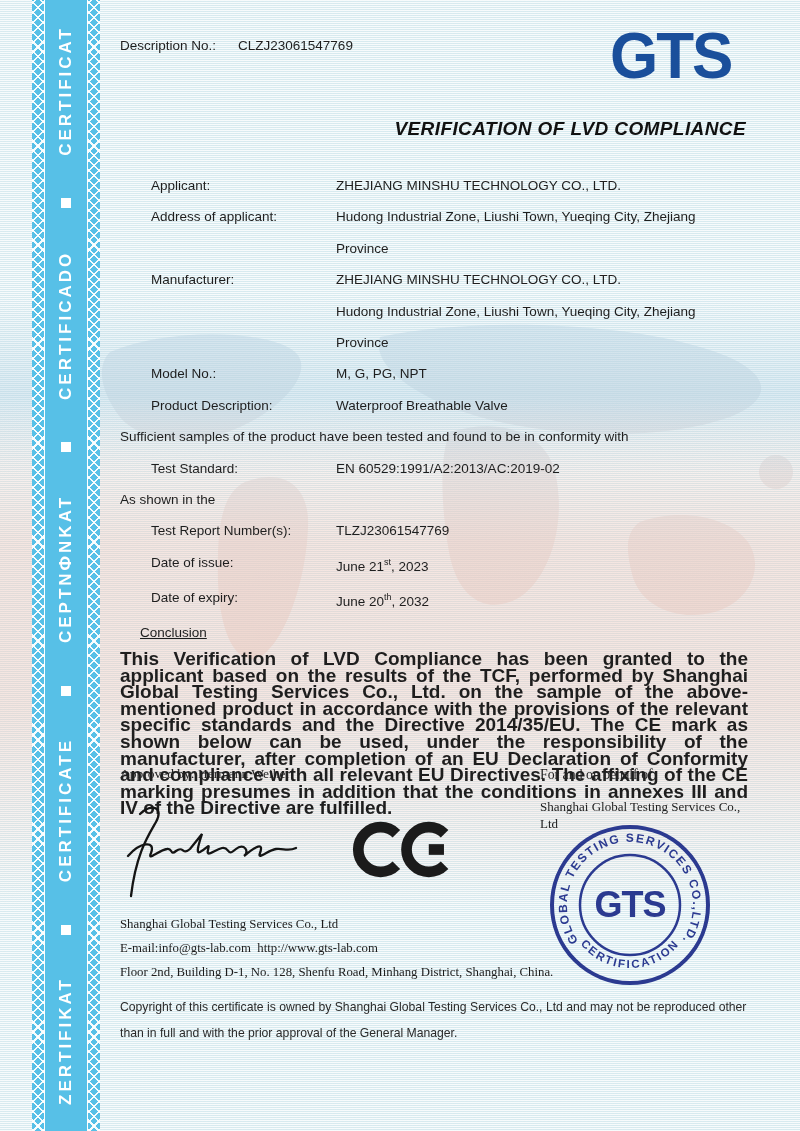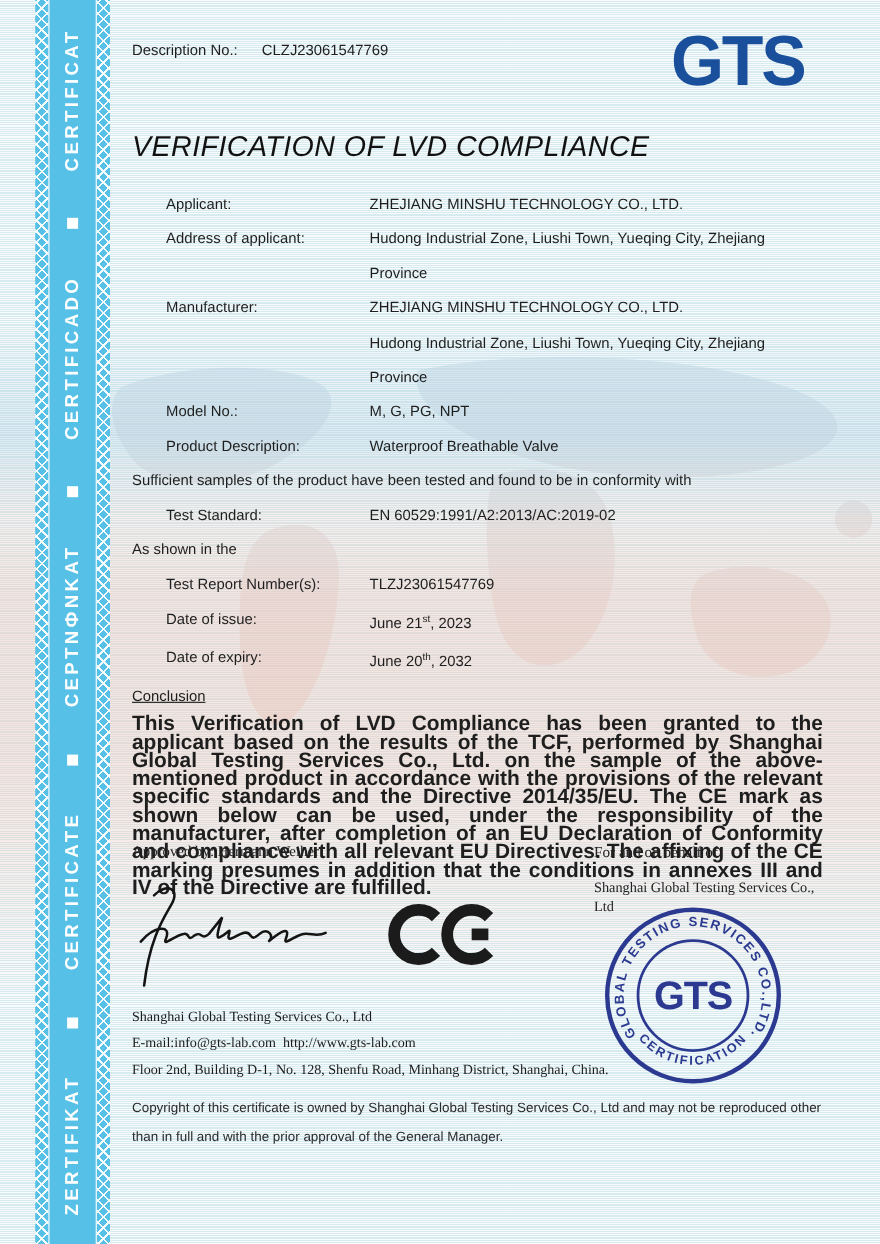--- a/index.html
+++ b/index.html
@@ -32,28 +32,28 @@
     display:flex; align-items:center; justify-content:space-between; padding:0 26px;
     color:#fff; font-weight:bold; font-size:17px; letter-spacing:3px; white-space:nowrap; }
   .band-sep { width:10px; height:10px; background:#fff; flex:none; }
 
   .content-layer { position:absolute; inset:0; z-index:3; }
 
   .verif-row { position:absolute; left:120px; top:38px; font-size:13.5px; display:flex; gap:22px; }
   .logo { position:absolute; left:610px; top:20px; font-size:62px; font-weight:800;
     color:#1a4f9b; letter-spacing:-2px; transform:scaleY(1.04); }
 
-  .title { position:absolute; left:120px; top:118px; width:626px; text-align:left;
-    font-size:26px; font-weight:normal; font-style:italic; letter-spacing:.4px; color:#111; }
+  .title { position:absolute; left:120px; top:118px; width:626px; text-align:right;
+    font-size:19px; font-weight:bold; font-style:italic; letter-spacing:.4px; color:#111; }
 
   .fields { position:absolute; left:120px; top:170px; width:628px; font-size:13.5px; line-height:31.4px; }
   .frow { display:flex; }
   .flabel { width:185px; flex:none;margin-left:31px; }
   .fvalue { width:402px; }
-  .underline { text-decoration:underline; }
+  .underline { text-decoration:underline;margin-left:20px; }
   sup.ord { font-size:9px; }
 
   .conclusion-para { position:absolute; left:120px; top:651px; width:628px;
     font-size:19px; line-height:16.6px; text-align:justify;font-weight:bold; }
 
   .sign-row { position:absolute; left:120px; top:766px; width:626px; display:flex;
     justify-content:space-between; font-family:"Liberation Serif", serif; font-size:13.5px; color:#222; }
   .behalf { width:206px; line-height:17.5px; font-size:13px; }
   .behalf-l1 { font-size:13.8px; margin-bottom:14px; }
 

